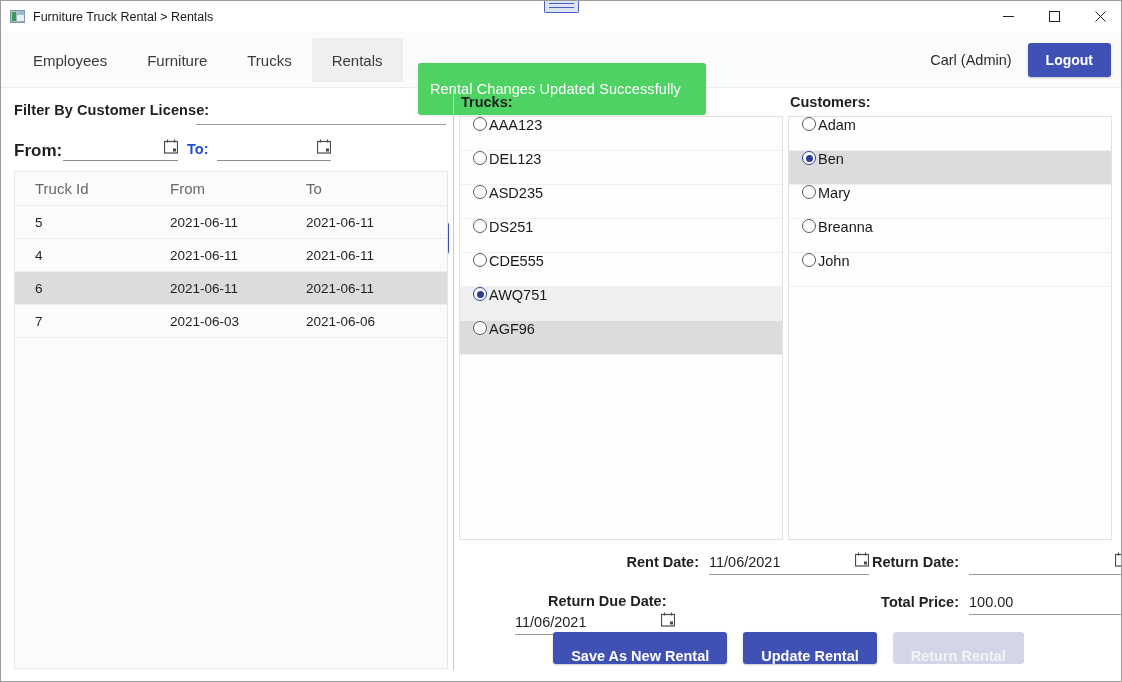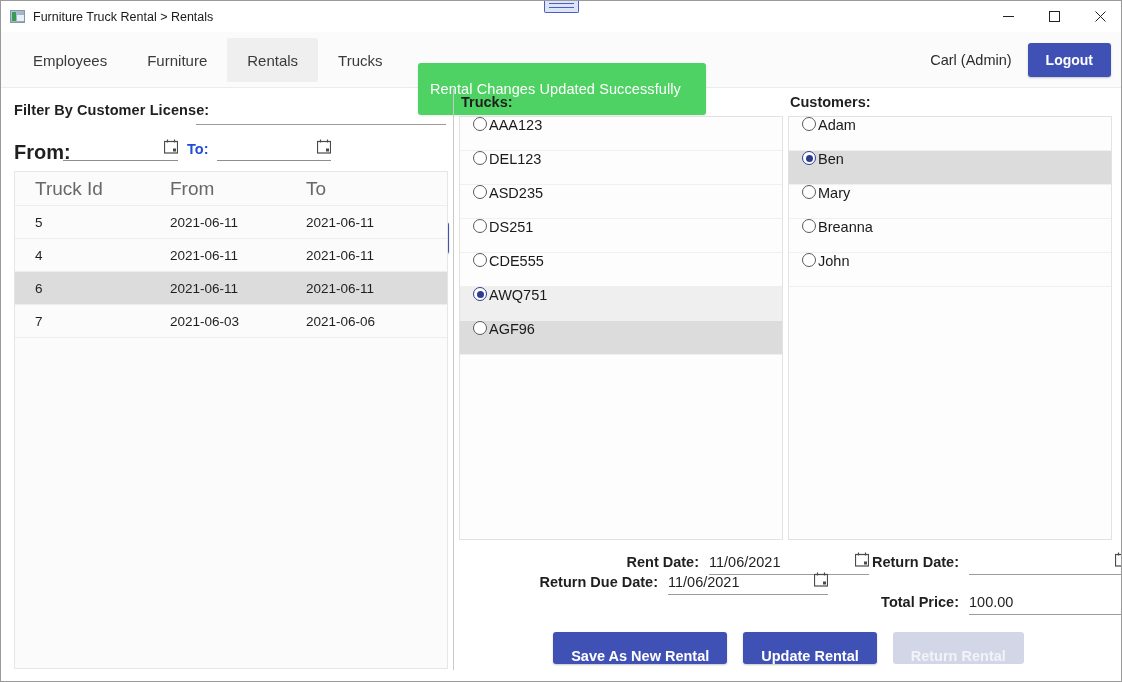--- a/index.html
+++ b/index.html
@@ -182,21 +182,21 @@
     border: none;
     border-bottom: 1px solid #9b9b9b;
     background: transparent;
     outline: none;
     font-family: "Liberation Sans", sans-serif;
     font-size: 14px;
     color: #1f1f1f;
   }
   .from-label {
     position:absolute; left:13px; top:52px;
-    font-size:20px; color:#1f1f1f; font-weight:bold;
+    font-size:17px; color:#1f1f1f; font-weight:bold;
   }
   .to-label {
     position:absolute; left:186px; top:52px;
     font-size:14.5px; color:#1d4ed8; font-weight:bold;
   }
   .datefield {
     position: absolute;
     height: 24px;
     border-bottom: 1px solid #8e8e8e;
     display: flex; align-items: center;
@@ -231,21 +231,21 @@
   .trow {
     display: flex;
     height: 33px;
     align-items: center;
     border-bottom: 1px solid #ededed;
     font-size: 13.5px;
   }
   .thead {
     color: #686868;
     height: 34px;
-    font-size: 19px;
+    font-size: 15px;
   }
   .tbody-row { color: #1f1f1f; cursor: pointer; }
   .tbody-row.sel { background: #dcdcdc; }
   .c0 { width: 155px; padding-left: 20px; }
   .c1 { width: 136px; }
   .c2 { flex: 1; }
 
   
   .right {
     position: absolute;
@@ -316,21 +316,21 @@
   }
   .fv input {
     border: none; outline: none; background: transparent;
     font-family: "Liberation Sans", sans-serif;
     font-size: 14.5px; color: #1f1f1f;
     height: 24px; padding: 0;
     width: 100%;
   }
 
   .fr-rent     { left: 92px;  top: 460px; }
-  .fr-due      { left: 51px;  top: 480px; }
+  .fr-due      { left: 51px;  top: 504px; flex-direction: column; }
   .fr-return   { left: 412px; top: 460px; }
   .fr-total    { left: 414px; top: 500px; }
 
   .fr-rent .fl, .fr-due .fl { width: 153px; }
   .fr-rent .fv, .fr-due .fv { width: 160px; }
   .fr-return .fl { width: 93px; }
   .fr-return .fv { width: 160px; }
   .fr-total .fl { width: 91px; }
   .fr-total .fv { width: 160px; }
 
@@ -379,25 +379,25 @@
   </div>
 
   <div class="navbar">
     <div class="tabs">
       <div class="tab">
           <span>Employees</span>
         </div>
       <div class="tab">
           <span>Furniture</span>
         </div>
+      <div class="tab">
+          <span>Trucks</span>
+        </div>
       <div class="tab active">
           <span>Rentals</span>
-        </div>
-      <div class="tab">
-          <span>Trucks</span>
         </div>
     </div>
 
     <div class="toast">
       <span>Rental Changes Updated Successfully</span>
     </div>
 
     <div class="user-area">
       <div class="user-name">Carl (Admin)</div>
       <button class="btn btn-logout">Logout</button>

